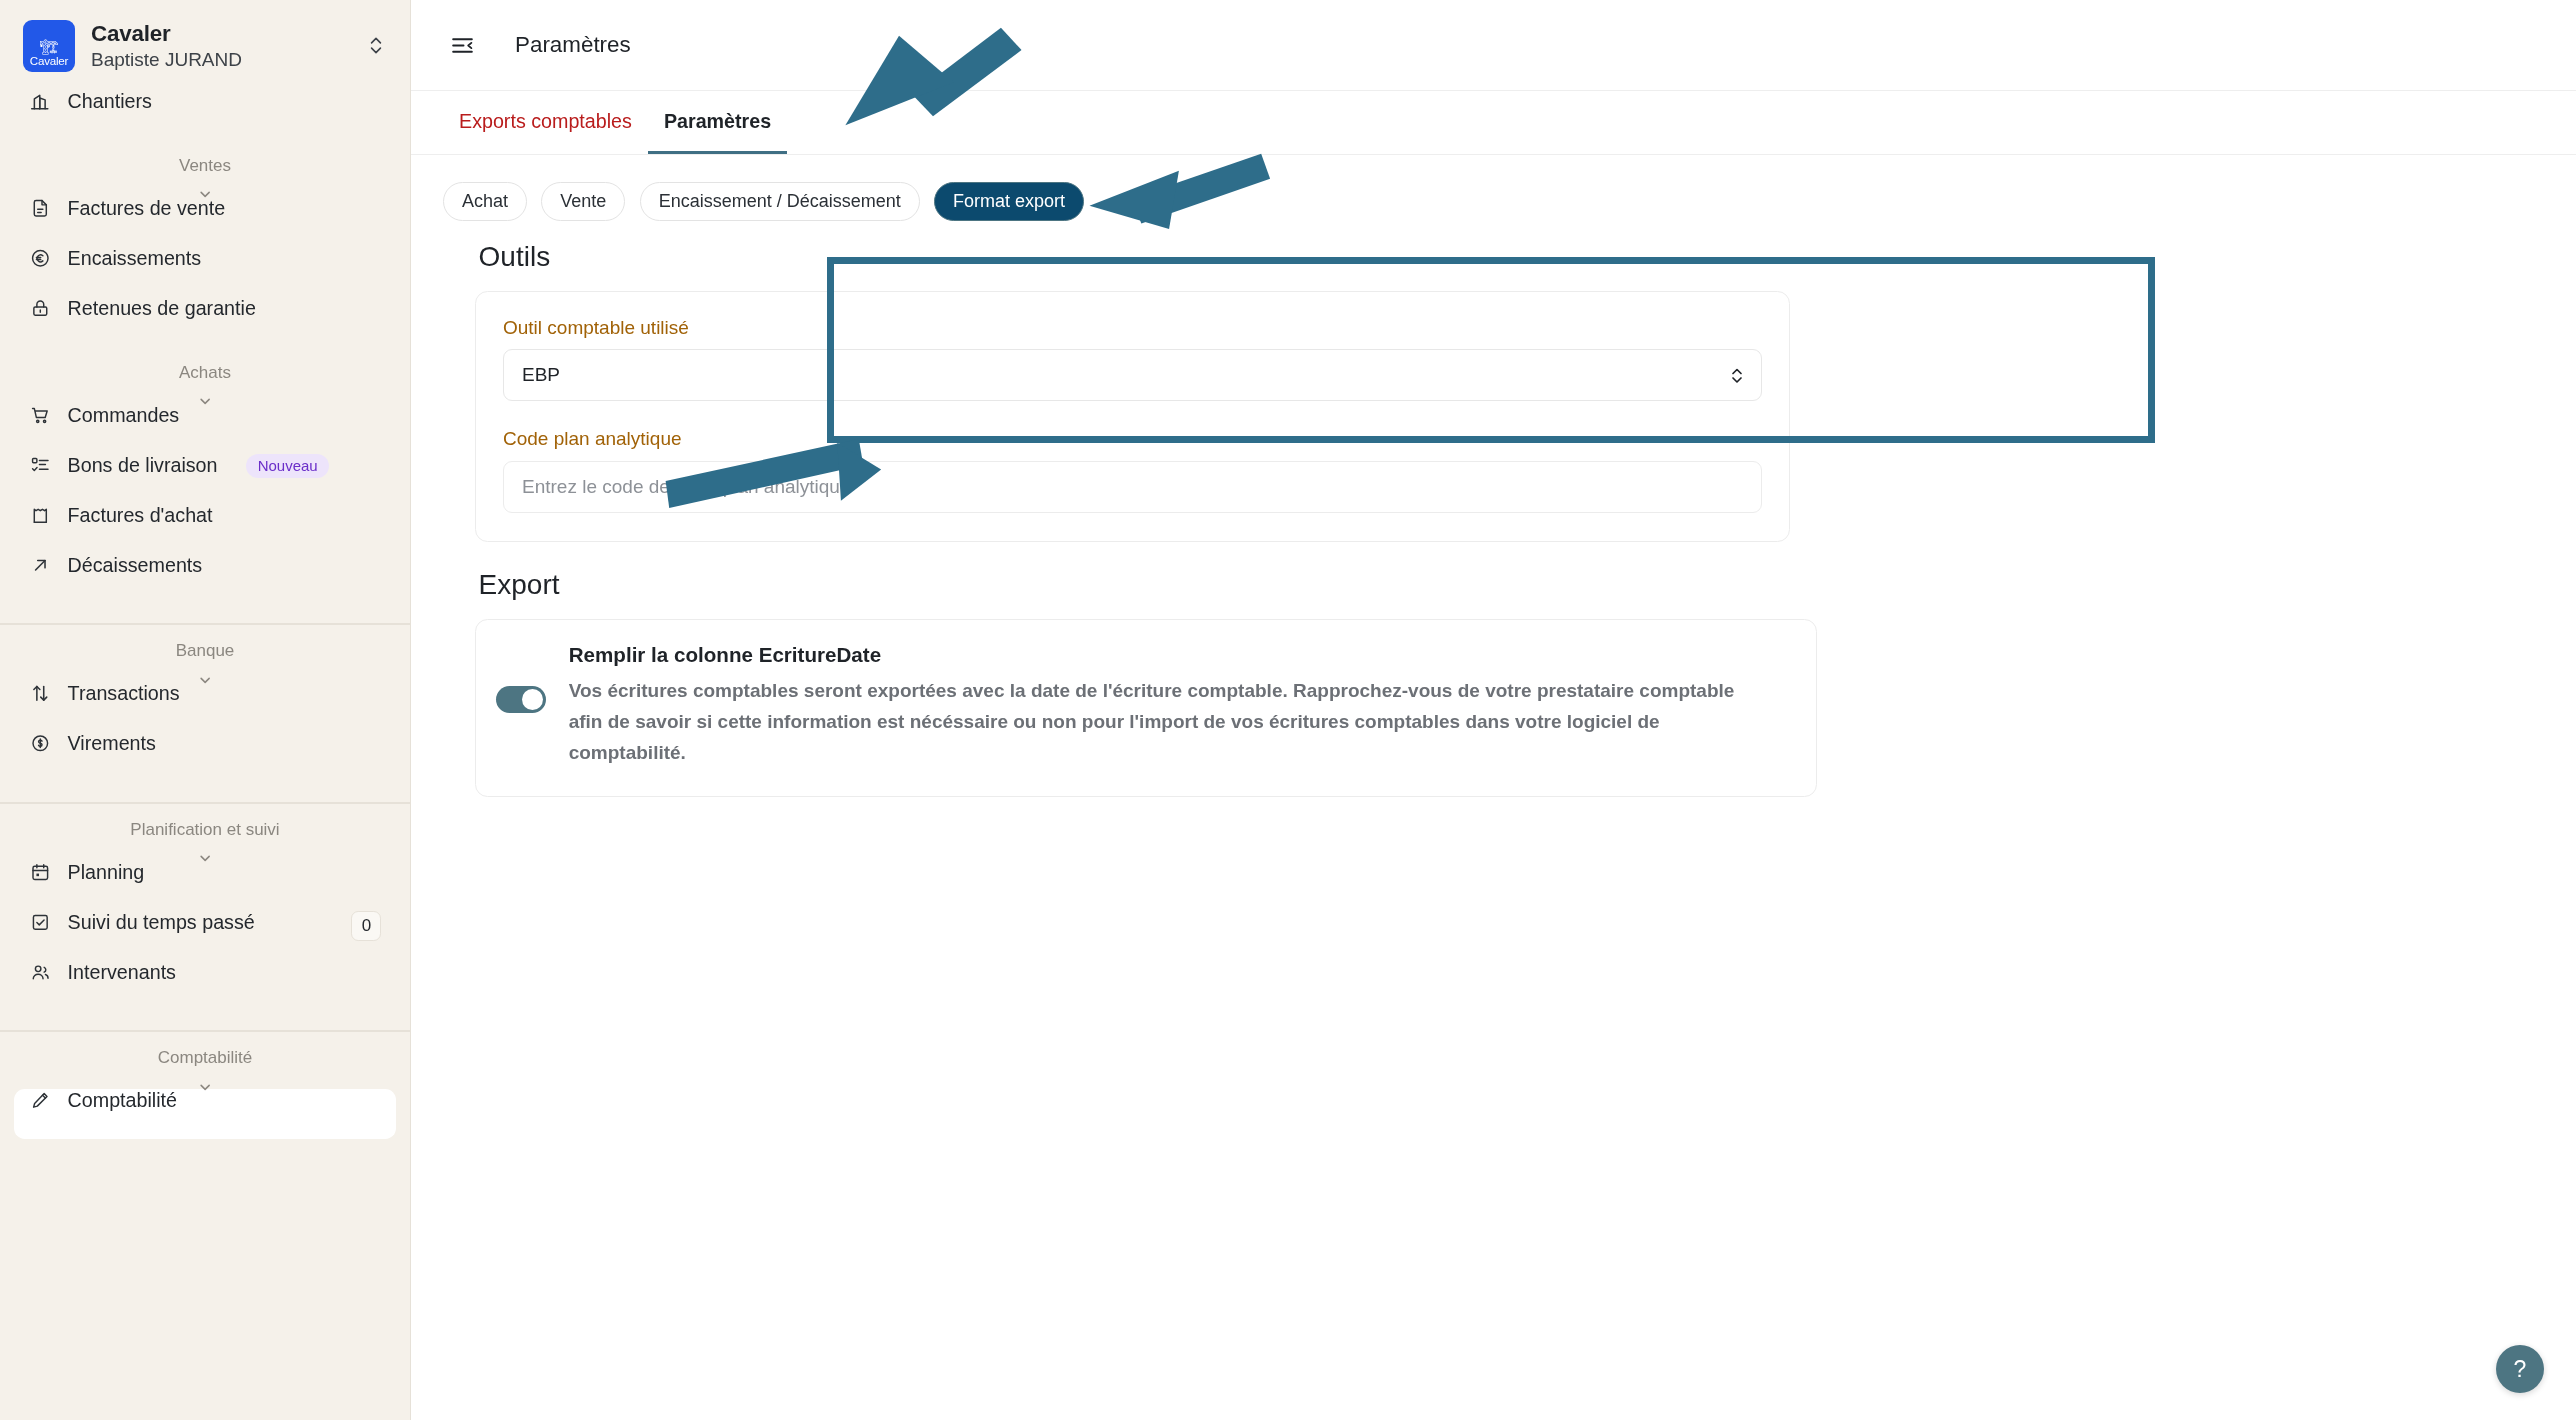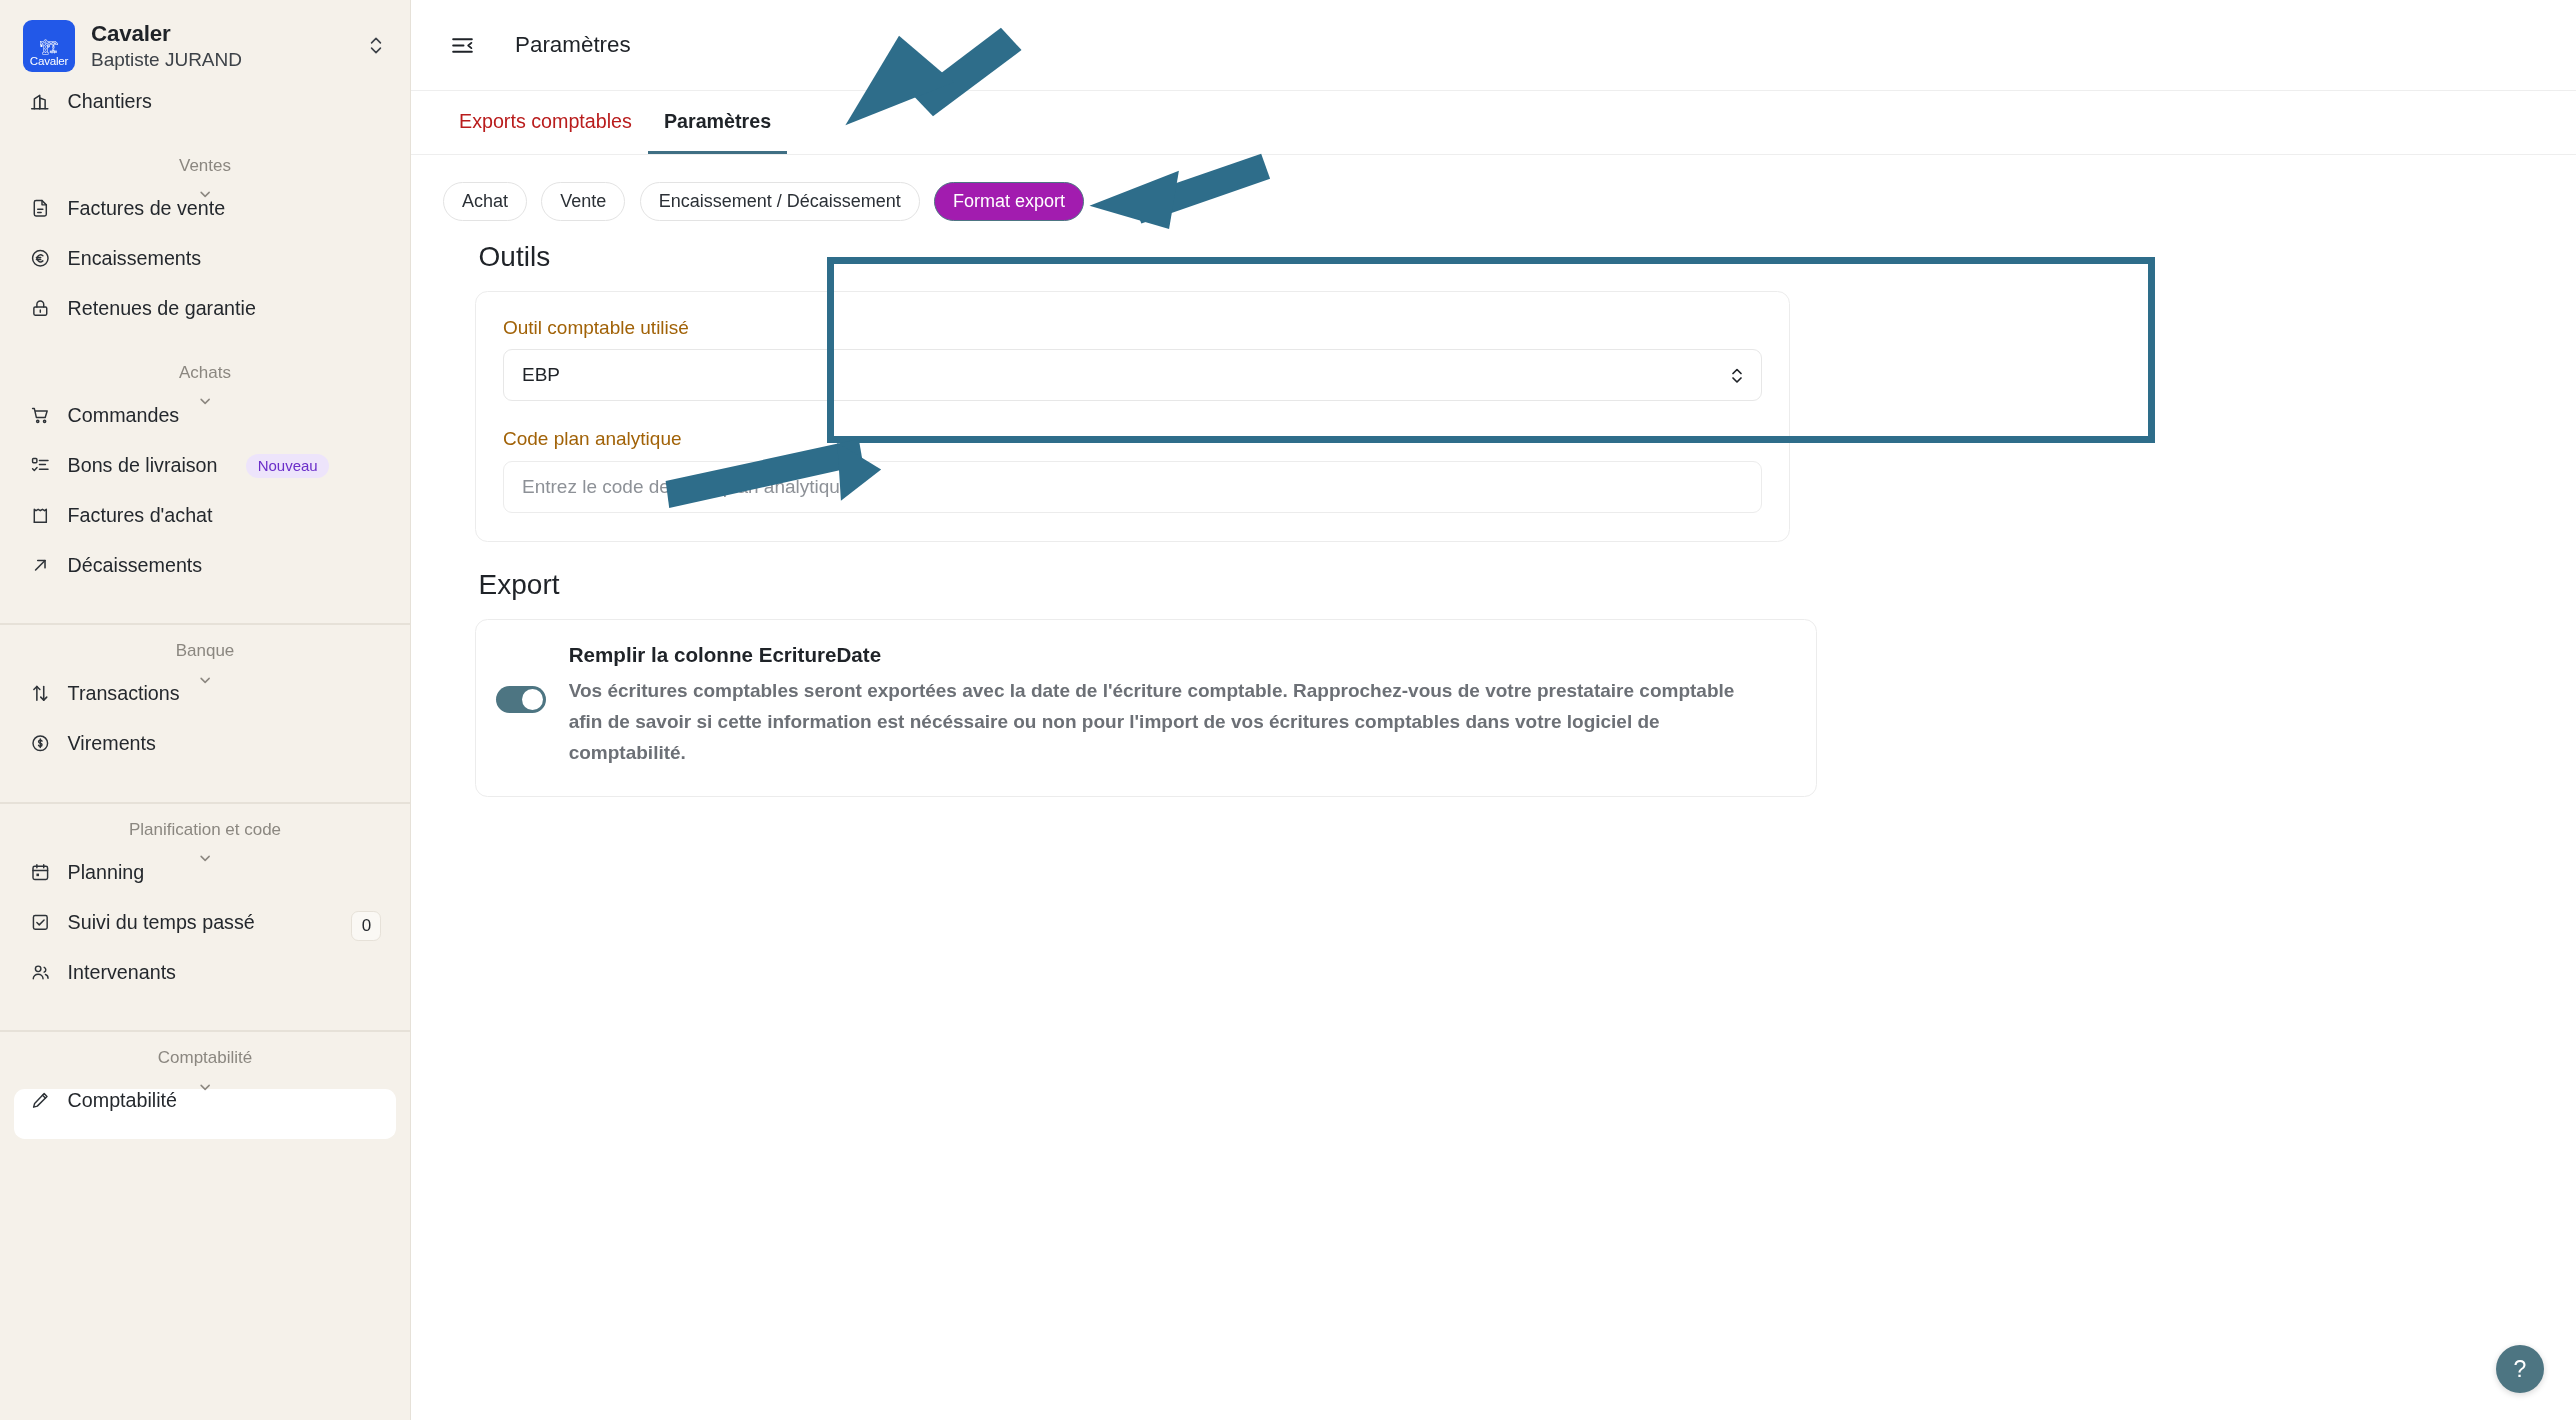--- a/index.html
+++ b/index.html
@@ -104,21 +104,21 @@
   }
   .tab.active { color: #1f2328; font-weight: 700; border-bottom-color: #3f6f84; }
 
   .pills { display: flex; gap: 14.3px; padding: 27px 32px 0 32px; }
   .pill {
     font-size: 18px; color: #2b3036;
     background: #ffffff; border: 1.8px solid #e3e3e3;
     border-radius: 894px; padding: 8px 18px;
     cursor: pointer; white-space: nowrap;
   }
-  .pill.selected { background: #a21caf; border-color: #4d7582; color: #ffffff; }
+  .pill.selected { background: #0c4a6e; border-color: #4d7582; color: #ffffff; }
 
   .content { padding: 19.7px 32px 0 32px; }
   .section-title { font-size: 28px; color: #1f2328; font-weight: 400; margin: 0 0 18px 3.6px; }
 
   .card {
     background: #ffffff; border: 1.8px solid #ececec;
     border-radius: 12.5px; padding: 25px 27px;
   }
   .field { margin-bottom: 3.6px; }
   .field-label { font-size: 19px; color: #a16207; margin-bottom: 10.7px; }
@@ -327,21 +327,21 @@
               <path d="M14 9.6a2.2 2.2 0 0 0-2-1.1c-1.2 0-2 .7-2 1.7s.8 1.4 2 1.7 2 .8 2 1.8-.9 1.8-2 1.8a2.3 2.3 0 0 1-2-1.1"></path>
               <path d="M12 7v10"></path>
             </svg>
         </span>
         <span class="lbl">Virements</span>
       </div>
 
       <div class="divider"></div>
 
       <div class="sec-head">
-        <span>Planification et code</span>
+        <span>Planification et suivi</span>
         <span class="chev">
           <svg width="14.3" height="14.3" viewBox="0 0 16 16" fill="none" stroke="currentColor" stroke-width="1.7" stroke-linecap="round" stroke-linejoin="round">
               <path d="M3.5 6 L8 10.5 L12.5 6"></path>
             </svg>
         </span>
       </div>
       <div class="nav-item">
         <span class="ico">
           <svg width="20.6" height="20.6" viewBox="0 0 24 24" fill="none" stroke="currentColor" stroke-width="1.7" stroke-linecap="round" stroke-linejoin="round">
               <rect x="3.5" y="5" width="17" height="15.5" rx="2"></rect>

